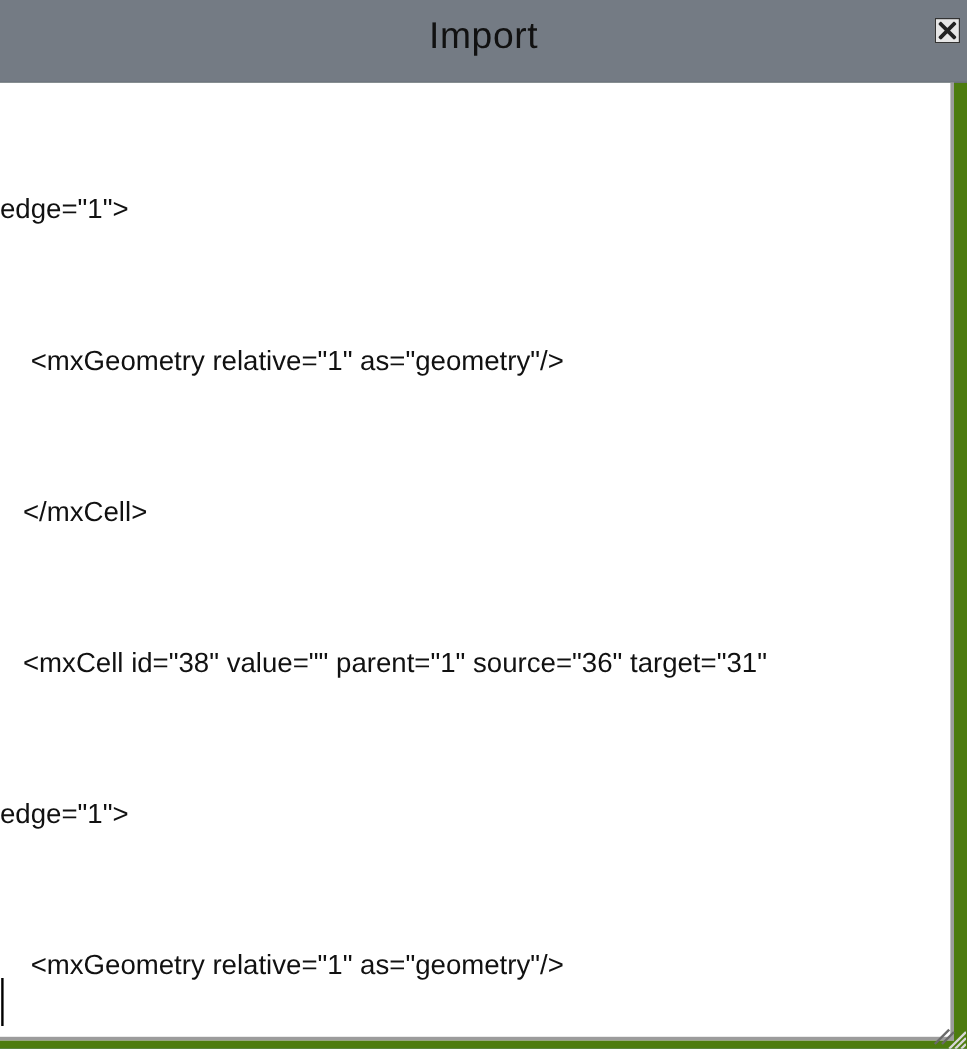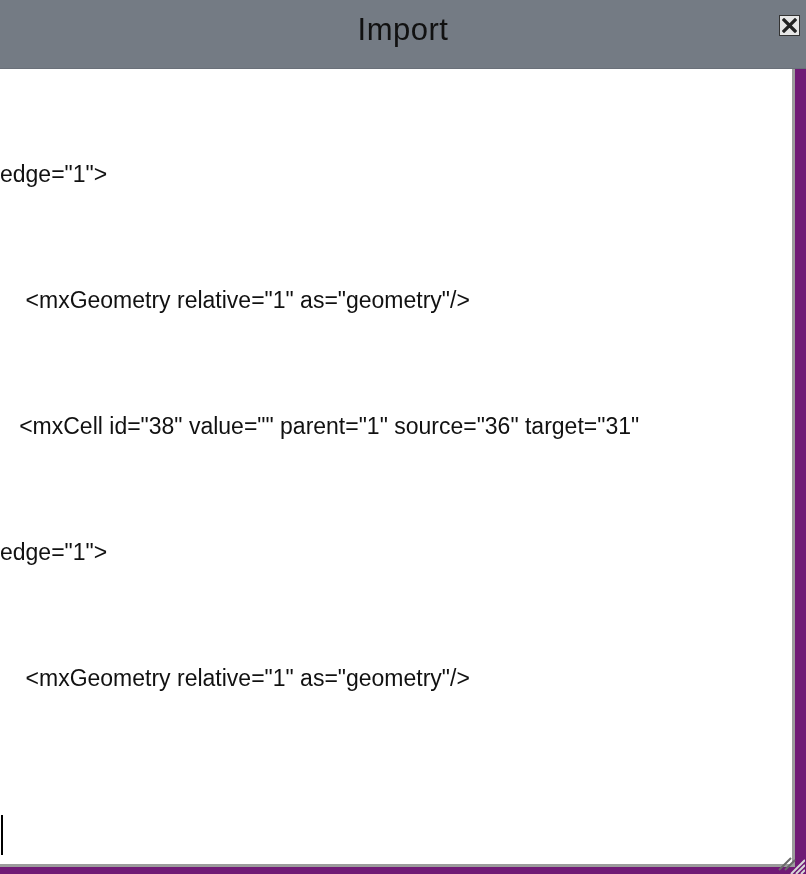--- a/index.html
+++ b/index.html
@@ -8,21 +8,21 @@
       width: 806px;
       height: 874px;
       overflow: hidden;
       background: #9ab4f5;
     }
     .dialog {
       position: absolute;
       left: 0; top: 0;
       width: 806px;
       height: 874px;
-      background: #701a75;
+      background: #4d7c0f;
     }
     .titlebar {
       position: absolute;
       left: 0; top: 0;
       width: 806px;
       height: 68px;
       background: #747b84;
       border-bottom: 1px solid #6a7079;
     }
     .title {
@@ -100,20 +100,21 @@
       <svg width="15" height="15" viewBox="0 0 15 15">
         <path d="M2 2 L13 13 M13 2 L2 13" stroke="#222" stroke-width="3.2" stroke-linecap="square"></path>
       </svg>
     </div>
   </div>
 
   <div class="editor-wrap">
     <div class="code">
       <span class="line">edge="1"&gt;</span>
       <span class="line">    &lt;mxGeometry relative="1" as="geometry"/&gt;</span>
+      <span class="line">   &lt;/mxCell&gt;</span>
       <span class="line">   &lt;mxCell id="38" value="" parent="1" source="36" target="31"</span>
       <span class="line">edge="1"&gt;</span>
       <span class="line">    &lt;mxGeometry relative="1" as="geometry"/&gt;</span>
       
       
       
       
       
       
       

